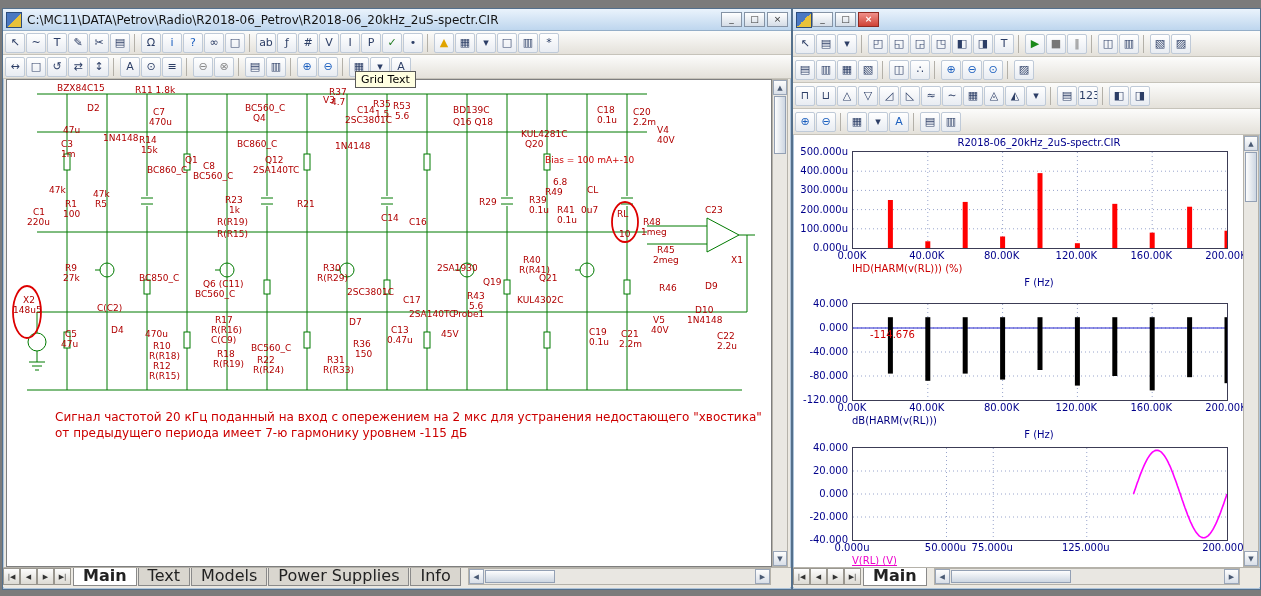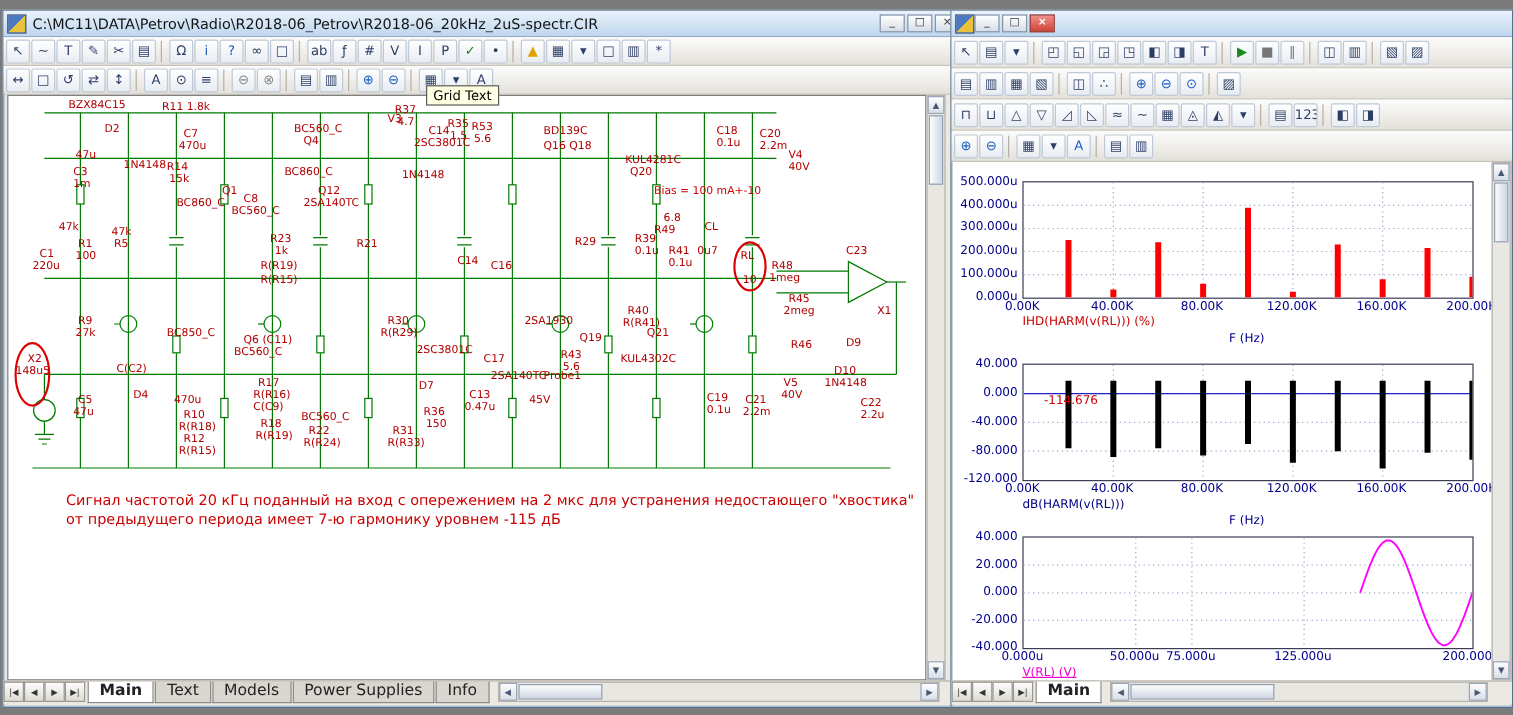--- a/index.html
+++ b/index.html
@@ -15,42 +15,42 @@
   .tbtn{width:20px;height:20px;border:1px solid #bfcad8;background:linear-gradient(#ffffff,#e8ecf2);font-size:11px;line-height:17px;text-align:center;color:#2c3e66;border-radius:2px;box-sizing:border-box;flex:0 0 auto;overflow:hidden;}
   .tsep{width:2px;height:18px;border-left:1px solid #b3b0a8;margin:0 3px;flex:0 0 auto;}
   .schem{position:absolute;left:3px;top:70px;width:766px;height:488px;background:#ffffff;border:1px solid #7e7e7e;box-sizing:border-box;overflow:hidden;}
   .slabel{position:absolute;font-size:9px;line-height:9px;white-space:nowrap;}
   .caption-line{position:absolute;color:#cc0000;font-size:12px;white-space:nowrap;}
   .vscroll{position:absolute;width:16px;background:#e9e7e2;border:1px solid #b5b2aa;box-sizing:border-box;}
   .sbtn{position:absolute;left:0;width:14px;height:15px;font-size:7px;line-height:15px;text-align:center;color:#4a5a74;background:linear-gradient(#fdfdfd,#d9dfe8);border:1px solid #9aa6b8;box-sizing:border-box;}
   .sthumb{position:absolute;left:1px;width:12px;background:linear-gradient(90deg,#fdfdfd,#cdd6e2);border:1px solid #93a0b4;box-sizing:border-box;}
   .bstrip{position:absolute;left:0;right:0;height:20px;background:#ece9e2;border-top:1px solid #b5b2aa;display:flex;align-items:flex-start;box-sizing:border-box;}
   .navbtn{width:17px;height:17px;font-size:7px;line-height:16px;text-align:center;color:#333;background:linear-gradient(#fdfdfd,#dcdad3);border:1px solid #9a978f;box-sizing:border-box;flex:0 0 auto;}
-  .tab{height:17px;padding:0 9px;font-size:13px;line-height:16px;background:#d9d6cf;border:1px solid #8a8a8a;border-top:none;margin-right:1px;color:#222;flex:0 0 auto;}
+  .tab{height:17px;padding:0 9px;font-size:16px;line-height:16px;background:#d9d6cf;border:1px solid #8a8a8a;border-top:none;margin-right:1px;color:#222;flex:0 0 auto;}
   .tab.sel{background:#ffffff;font-weight:bold;}
   .hscroll{position:relative;height:17px;flex:1;background:#e9e7e2;border:1px solid #b5b2aa;box-sizing:border-box;margin-left:6px;}
   .hbtn{position:absolute;top:0;width:15px;height:15px;font-size:7px;line-height:15px;text-align:center;color:#4a5a74;background:linear-gradient(#fdfdfd,#d9dfe8);border:1px solid #9aa6b8;box-sizing:border-box;}
   .hthumb{position:absolute;top:1px;height:13px;background:linear-gradient(#fdfdfd,#cdd6e2);border:1px solid #93a0b4;box-sizing:border-box;}
   .tooltip{position:absolute;background:#ffffe1;border:1px solid #5a5a5a;font-size:11px;padding:1px 5px;z-index:30;color:#000;white-space:nowrap;}
   .plots{position:absolute;left:1px;top:126px;width:449px;height:432px;background:#ffffff;overflow:hidden;}
   .chart{position:absolute;left:0;width:100%;}
   .plotbox{position:absolute;border:1px solid #3c3c55;background:#fff;box-sizing:content-box;}
   .ytick{position:absolute;font-size:10px;color:#00008b;text-align:right;width:52px;white-space:nowrap;}
   .xtick{position:absolute;font-size:10px;color:#00008b;text-align:center;width:64px;white-space:nowrap;}
   .ctitle{position:absolute;font-size:10px;color:#00008b;text-align:center;white-space:nowrap;}
   .xlabel{position:absolute;font-size:10px;color:#00008b;text-align:center;white-space:nowrap;}
   .serlabel{position:absolute;font-size:10px;white-space:nowrap;}
   .annot{position:absolute;font-size:10px;color:#cc0000;white-space:nowrap;}
 </style>
 </head>
 <body>
 
 <div id="desktop">
 
-  <div class="win" id="lwin" style="left:2px;top:8px;width:788px;height:580px;padding-left:12px;">
+  <div class="win" id="lwin" style="left:2px;top:8px;width:788px;height:580px;">
     <div class="titlebar">
       <span class="winicon"></span>
       <span class="title">C:\MC11\DATA\Petrov\Radio\R2018-06_Petrov\R2018-06_20kHz_2uS-spectr.CIR</span>
       <span class="winbtns">
         <span class="wbtn">_</span>
         <span class="wbtn">□</span>
         <span class="wbtn">×</span>
       </span>
     </div>
     <div class="tbrow" id="ltb1" style="top:22px;height:24px;">
@@ -424,20 +424,21 @@
         <span class="tbtn">▦</span>
         <span class="tbtn">▾</span>
         <span class="tbtn" style="color: rgb(27, 95, 191);">A</span>
         <span class="tsep"></span>
         <span class="tbtn">▤</span>
         <span class="tbtn">▥</span>
       </div>
 
     <div class="plots" id="plots">
         <div class="chart" style="top: 0px; height: 156px;">
+          <span class="ctitle" style="left: 58px; width: 374px; top: 2px;">R2018-06_20kHz_2uS-spectr.CIR</span>
           <div class="plotbox" style="left: 58px; top: 16px; width: 374px; height: 96px;"><svg width="374" height="96">
               <line x1="74.8" y1="0" x2="74.8" y2="96" stroke="#98a4cc" stroke-width="1" stroke-dasharray="1,3"></line>
               <line x1="149.6" y1="0" x2="149.6" y2="96" stroke="#98a4cc" stroke-width="1" stroke-dasharray="1,3"></line>
               <line x1="224.4" y1="0" x2="224.4" y2="96" stroke="#98a4cc" stroke-width="1" stroke-dasharray="1,3"></line>
               <line x1="299.2" y1="0" x2="299.2" y2="96" stroke="#98a4cc" stroke-width="1" stroke-dasharray="1,3"></line>
               <line x1="0" y1="19.200000000000003" x2="374" y2="19.200000000000003" stroke="#98a4cc" stroke-width="1" stroke-dasharray="1,3"></line>
               <line x1="0" y1="38.400000000000006" x2="374" y2="38.400000000000006" stroke="#98a4cc" stroke-width="1" stroke-dasharray="1,3"></line>
               <line x1="0" y1="57.599999999999994" x2="374" y2="57.599999999999994" stroke="#98a4cc" stroke-width="1" stroke-dasharray="1,3"></line>
               <line x1="0" y1="76.80000000000001" x2="374" y2="76.80000000000001" stroke="#98a4cc" stroke-width="1" stroke-dasharray="1,3"></line>
               <line x1="37.4" y1="96" x2="37.4" y2="48" stroke="#ff0000" stroke-width="5"></line>

